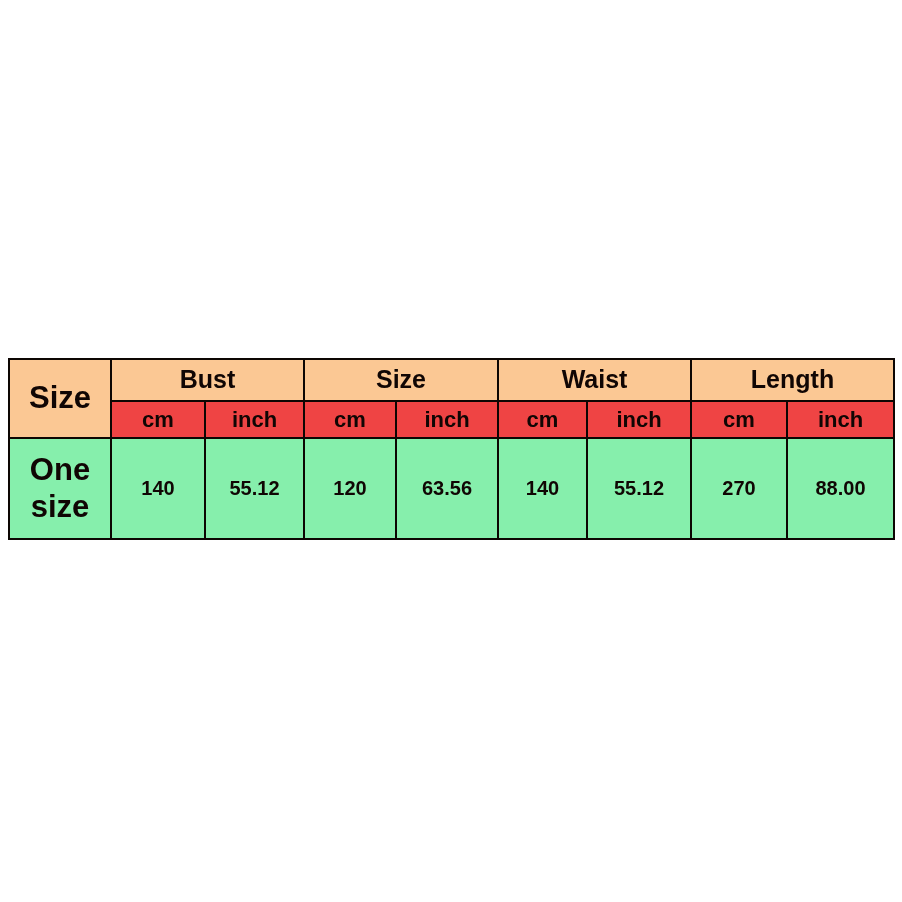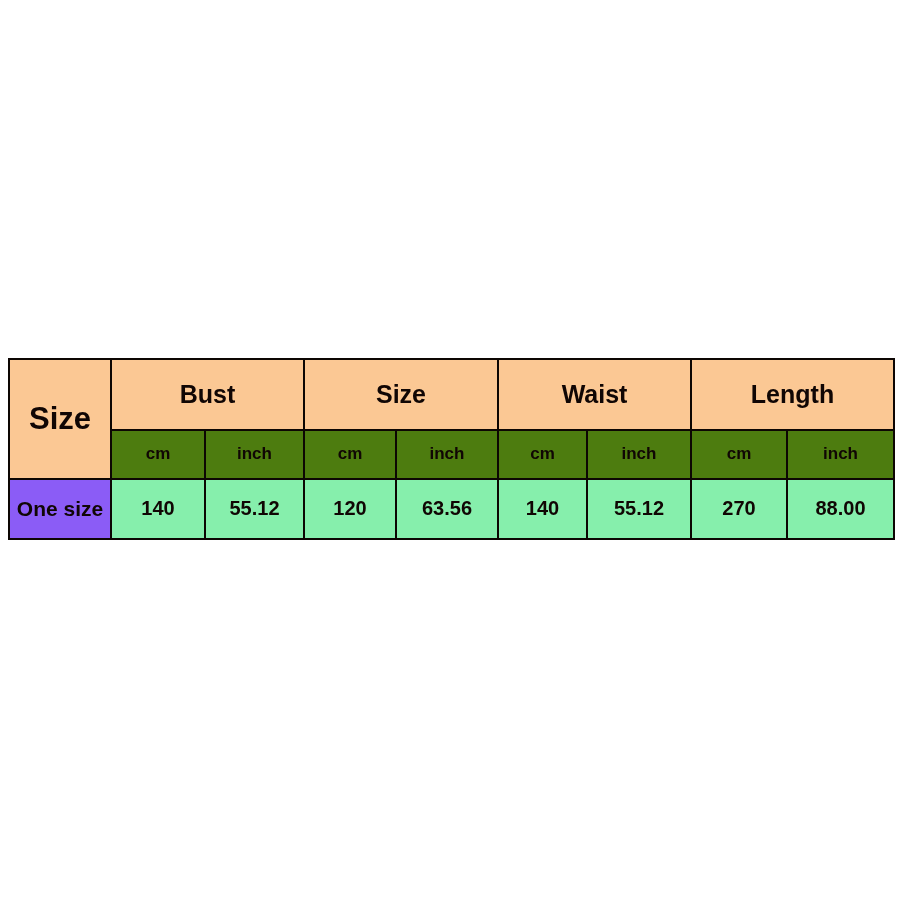--- a/index.html
+++ b/index.html
@@ -41,40 +41,40 @@
     line-height: 1.18;
   }
 
   
   td.hd {
     background: #fbc894;
     border-color: #3a0a0a;
     font-size: 25px;
   }
   td.hd-sub {
-    background: #4d7c0f;
+    background: #ef4444;
     border-color: #3a0a0a;
-    font-size: 17px;
+    font-size: 22px;
   }
   td.hd-size {
     background: #fbc894;
     font-size: 31px;
     border-color: #0d0603;
   }
 
   
   td.edge-top    { border-top-color: #0d0603; }
   td.edge-left   { border-left-color: #0d0603; }
   td.edge-right  { border-right-color: #0d0603; }
   td.edge-bottom { border-bottom-color: #0d0603; }
 
   
   td.body-label {
-    background: #8b5cf6;
-    font-size: 21px;
+    background: #86efac;
+    font-size: 31px;
     width: 102px;
   }
   td.body-val {
     background: #86efac;
     font-size: 20px;
   }
 </style>
 </head>
 <body>
 

